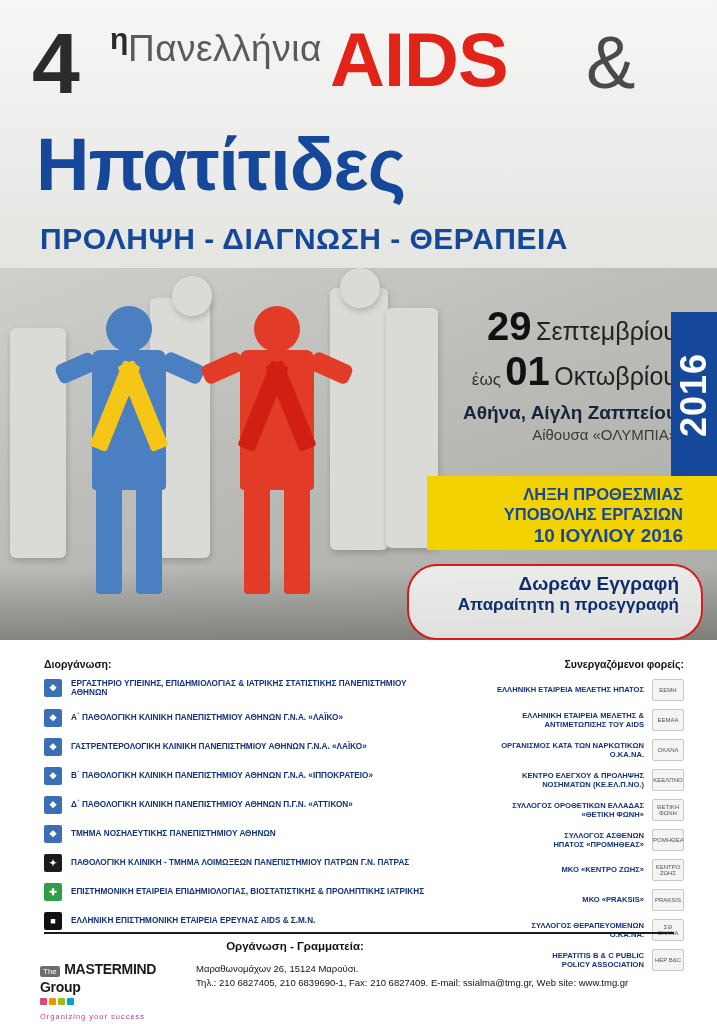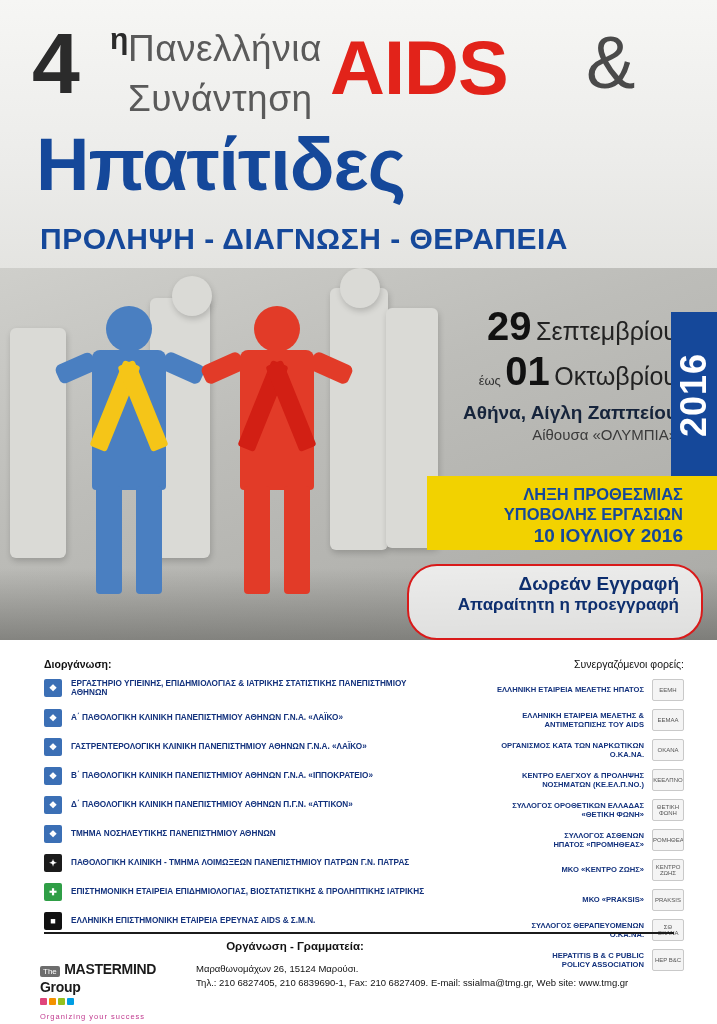--- a/index.html
+++ b/index.html
@@ -35,21 +35,20 @@
     font-size:37px;color:#5a5a5a;font-weight:normal;letter-spacing:0.5px;
   }
   .panel2{
     position:absolute;left:128px;top:78px;
     font-size:37px;color:#5a5a5a;font-weight:normal;letter-spacing:0.5px;
   }
   .aids{
     position:absolute;left:330px;top:22px;
     font-size:76px;font-weight:bold;color:#e2231a;letter-spacing:-1px;
     line-height:1;
-    margin-top:8px;
   }
   .amp{
     position:absolute;left:586px;top:26px;
     font-size:74px;color:#4a4a4a;font-weight:normal;line-height:1;
   }
   .hepat{
     position:absolute;left:36px;top:128px;
     font-size:74px;font-weight:bold;color:#15489a;letter-spacing:-1px;
     line-height:1;
   }
@@ -90,21 +89,21 @@
   .rib-y2{background:#f5c518;left:64px;top:54px;transform:rotate(-22deg);}
   .rib-r1{background:#d21f14;left:36px;top:54px;transform:rotate(22deg);}
   .rib-r2{background:#d21f14;left:64px;top:54px;transform:rotate(-22deg);}
   .ghost{position:absolute;background:#dadad6;box-shadow:1px 3px 6px rgba(0,0,0,0.18);}
   
   .date-block{
     position:absolute;right:40px;top:36px;width:260px;text-align:right;color:#1b1b1b;
   }
   .dnum{font-size:40px;font-weight:bold;color:#111;}
   .dtxt{font-size:25px;color:#222;}
-  .eos{font-size:13px;color:#333;}
+  .eos{font-size:17px;color:#333;}
   .venue{
     position:absolute;right:40px;top:134px;width:270px;text-align:right;
     font-size:19px;font-weight:bold;color:#16243b;
   }
   .venue2{
     position:absolute;right:40px;top:158px;width:270px;text-align:right;
     font-size:15px;color:#3b3b3b;
   }
   .year2016{
     position:absolute;right:0px;top:44px;width:46px;height:168px;
@@ -132,21 +131,21 @@
   
   .bottom{
     position:absolute;left:0;top:640px;width:717px;height:384px;background:#ffffff;
   }
   .col-left{position:absolute;left:44px;top:18px;width:400px;}
   .col-right{position:absolute;left:452px;top:18px;width:232px;}
   .col-title{
     font-size:10.5px;font-weight:bold;color:#111;margin-bottom:9px;
   }
   .col-title-r{
-    font-size:10.5px;font-weight:normal;color:#111;margin-bottom:9px;text-align:right;
+    font-size:10.5px;font-weight:bold;color:#111;margin-bottom:9px;text-align:right;
   }
   .org-row{
     display:flex;align-items:center;margin-bottom:11px;min-height:18px;
   }
   .org-logo{
     width:18px;height:18px;flex:0 0 18px;margin-right:9px;border-radius:2px;
     display:flex;align-items:center;justify-content:center;
     font-size:9px;color:#fff;font-weight:bold;
   }
   .org-name{font-size:8.2px;font-weight:bold;color:#13327d;line-height:1.15;}
@@ -186,21 +185,20 @@
 </style>
 </head>
 <body>
 
 <div class="poster">
 
   <div class="header">
     <div class="num4">4</div>
     <div class="num4sup">η</div>
     <div class="panel1">Πανελλήνια</div>
-    <div class="panel2">Συνάντηση</div>
     <div class="aids">AIDS</div>
     <div class="amp">&amp;</div>
     <div class="hepat">Ηπατίτιδες</div>
     <div class="subtitle">ΠΡΟΛΗΨΗ - ΔΙΑΓΝΩΣΗ - ΘΕΡΑΠΕΙΑ</div>
   </div>
 
   <div class="photo">
 
     <div class="ghost" style="left:10px;top:60px;width:56px;height:230px;border-radius:6px;"></div>
     <div class="ghost" style="left:150px;top:30px;width:60px;height:260px;border-radius:6px;"></div>

